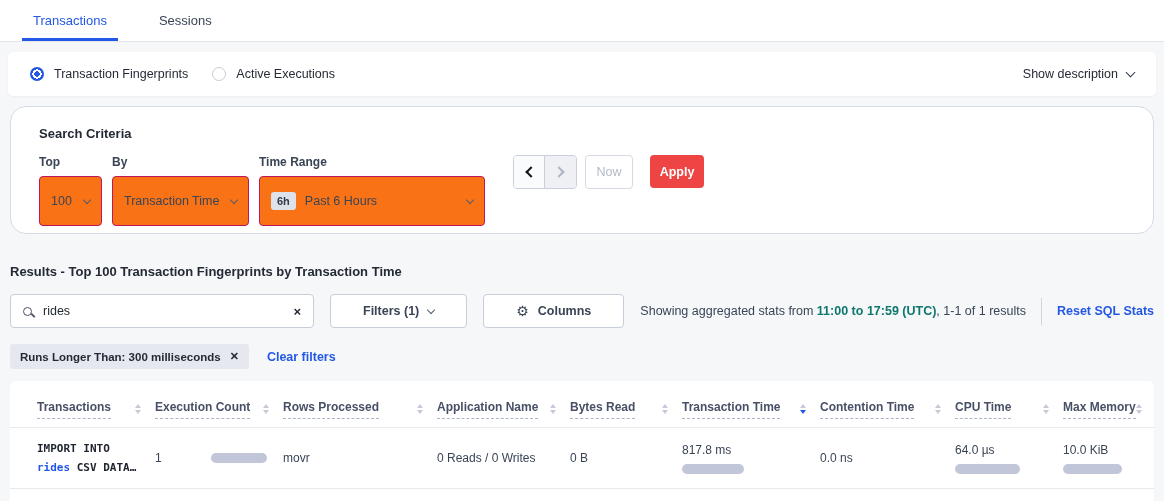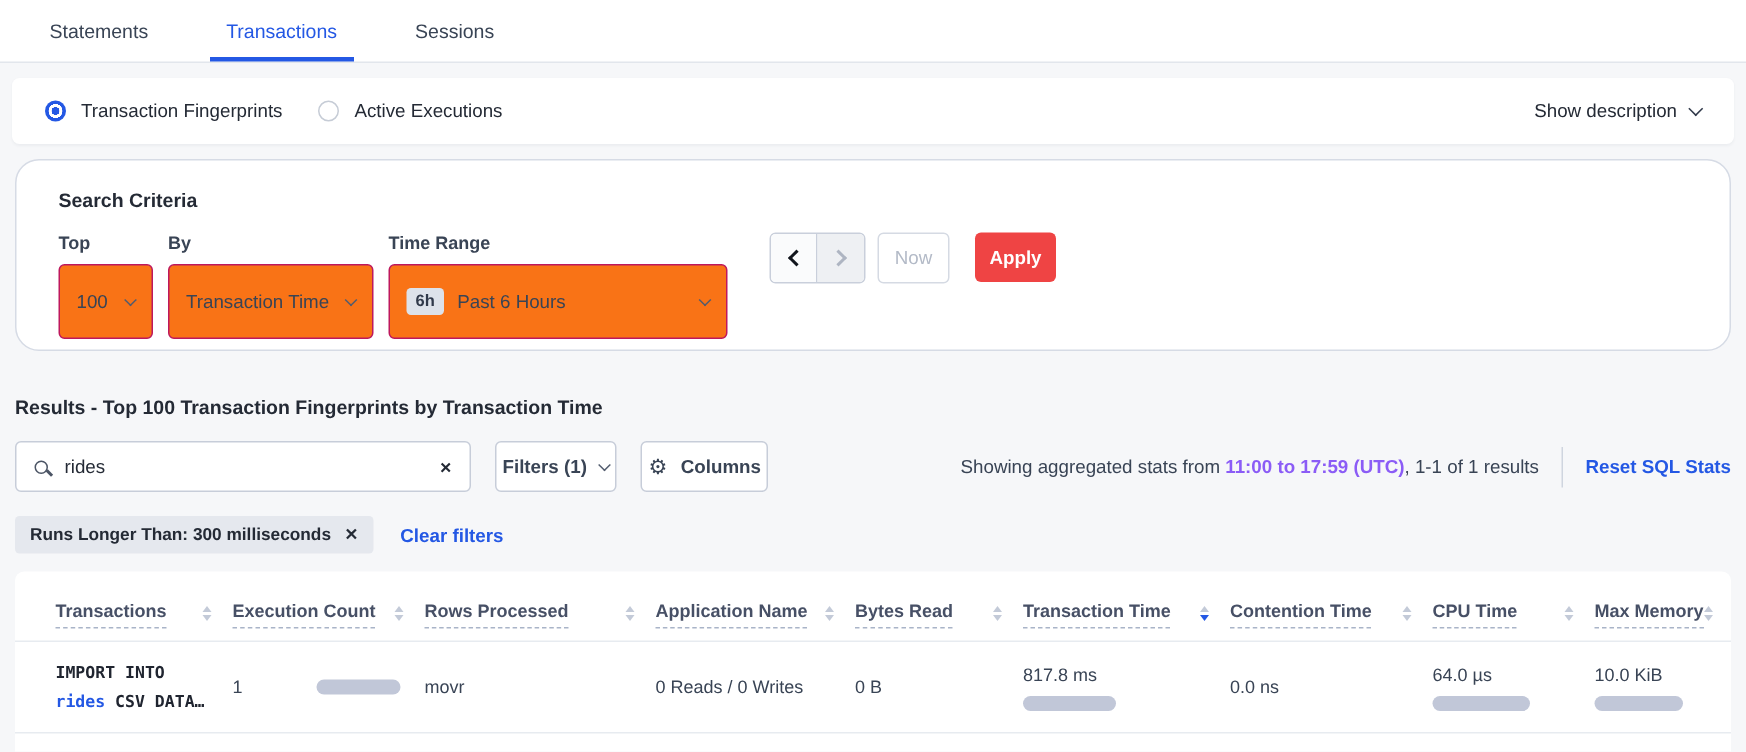--- a/index.html
+++ b/index.html
@@ -58,25 +58,25 @@
   .toolbar { display:flex; align-items:center; margin:15px 10px 0; }
   .search-box { width:304px; height:34px; background:#fff; border:1px solid #c7cdd9;
     border-radius:4px; display:flex; align-items:center; padding:0 12px; }
   .mag { width:9px; height:9px; border:1.6px solid #4c5565; border-radius:50%; position:relative; flex:none; }
   .mag::after { content:""; position:absolute; width:1.7px; height:5px; background:#4c5565;
     transform:rotate(-45deg); right:-2.5px; bottom:-3.5px; }
   .search-box input { border:none; outline:none; flex:1; margin-left:11px;
     font-size:12.5px; color:#242a35; font-family:"Liberation Sans",sans-serif; background:transparent; }
   .clear-x { font-size:13px; font-weight:700; color:#242a35; cursor:pointer; line-height:1; }
   .btn { height:34px; background:#fff; border:1px solid #c7cdd9; border-radius:4px;
-    display:flex; align-items:center; padding:0 4px; font-size:12.5px; font-weight:700;
+    display:flex; align-items:center; padding:0 32px; font-size:12.5px; font-weight:700;
     color:#394455; margin-left:16px; cursor:pointer; gap:9px; }
   .gear { font-size:14px; font-weight:400; color:#394455; line-height:1; }
   .stats { margin-left:auto; font-size:12.5px; color:#394455; white-space:nowrap; }
-  .stats b { color:#8b5cf6; }
+  .stats b { color:#0f766e; }
   .vdiv { width:1px; height:27px; background:#cfd5df; margin:0 15px; }
   .link { color:#2458e4; cursor:pointer; }
   .reset-link { font-size:12.5px; font-weight:600; white-space:nowrap; }
 
   
   .chips { display:flex; align-items:center; margin:16px 10px 0; }
   .chip { background:#e5e8ee; border-radius:3px; height:25px; display:flex; align-items:center;
     padding:0 10px; font-size:11.5px; font-weight:700; color:#242a35; }
   .chip-x { margin-left:9px; font-size:11px; cursor:pointer; }
   .clear-filters { margin-left:18px; font-size:12.5px; font-weight:700; }
@@ -101,21 +101,20 @@
     color:#202530; line-height:1.75; white-space:nowrap; }
   .exec-cell { display:flex; align-items:center; justify-content:space-between; padding-right:16px; }
   .stack { display:flex; flex-direction:column; gap:7px; }
   .bar { height:10px; border-radius:5px; background:#c1c7d8; }
   .b-exec { width:56px; } .b-txn { width:62px; } .b-cpu { width:65px; } .b-mem { width:59px; }
 </style>
 </head>
 <body>
 
 <div class="tabbar">
-  <div class="tab">Statements</div>
   <div class="tab active">Transactions</div>
   <div class="tab">Sessions</div>
 </div>
 
 <div class="radio-card">
   <div class="radio-opt">
     <span class="radio on"></span>
     <span>Transaction Fingerprints</span>
   </div>
   <div class="radio-opt">

